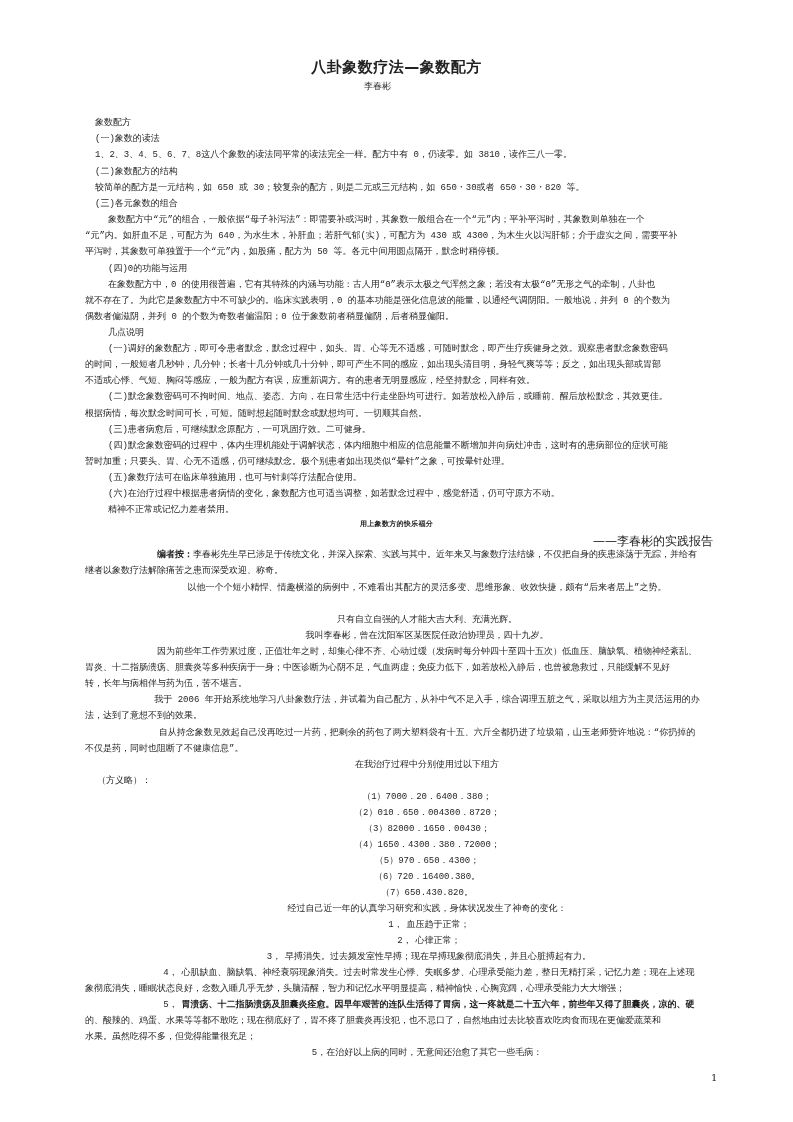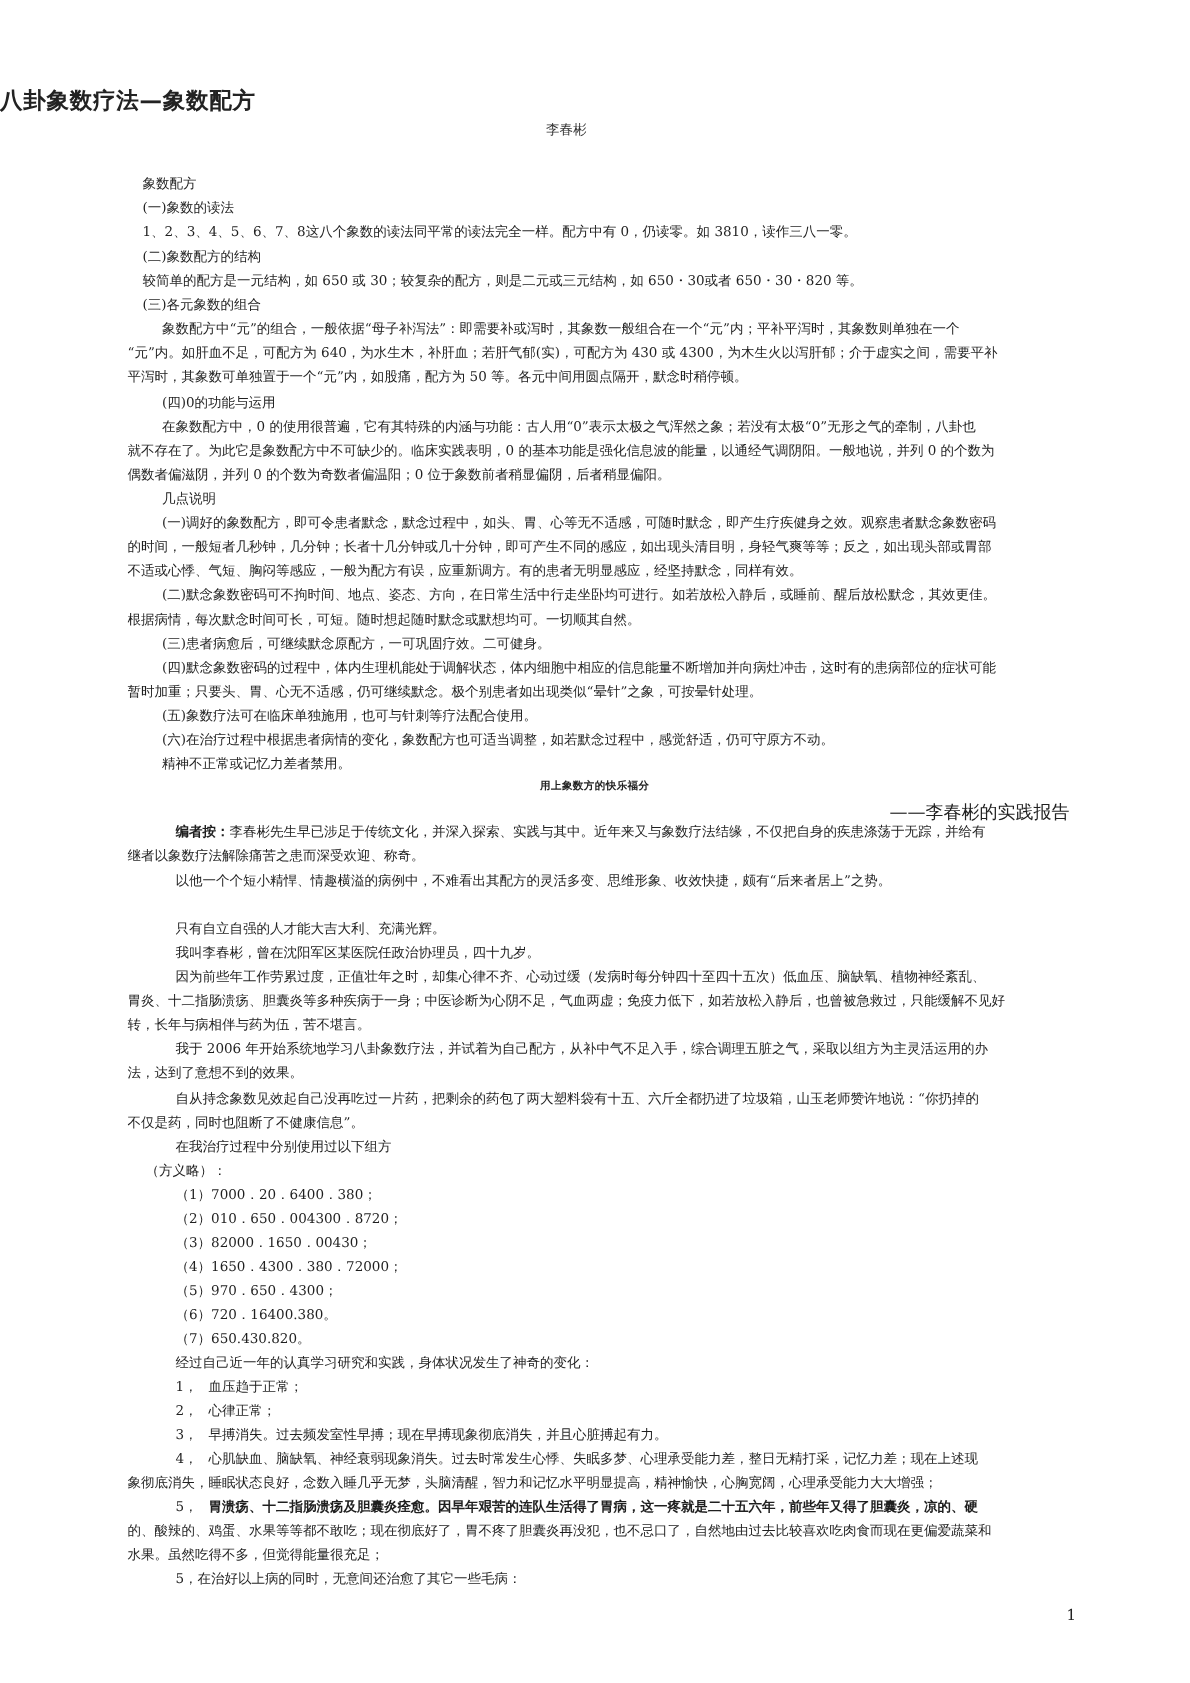--- a/index.html
+++ b/index.html
@@ -1,27 +1,27 @@
 <!DOCTYPE html>
 <html><head>
 <meta charset="utf-8">
 <style>
   html, body { margin: 0; padding: 0; background: #ffffff; }
   body { width: 793px; height: 1122px; position: relative; overflow: hidden;
          font-family: "DejaVu Serif", "Liberation Serif", serif; color: #1a1a1a; }
   .page { position: absolute; left: 0; top: 0; width: 793px; height: 1122px; }
-  .title { position: absolute; left: 0; width: 793px; top: 58px; text-align: left;
+  .title { position: absolute; left: 0; width: 793px; top: 58px; text-align: center;
            font-family: "DejaVu Sans", "Liberation Sans", sans-serif; font-weight: bold;
            font-size: 15px; color: #222; letter-spacing: 0.5px; }
   .author { position: absolute; left: 0; width: 755px; top: 80px; text-align: center;
             font-size: 9px; color: #333; }
   .line { position: absolute; left: 95px; width: 620px; font-size: 9px; line-height: 12px;
-          white-space: nowrap; overflow: hidden; color: #1f1f1f; }
+          white-space: nowrap; overflow: hidden; color: #1f1f1f; font-family: Liberation Mono, monospace; }
   .ind2 { left: 97px; }
-  .ind3 { left: 117px; }
+  .ind3 { left: 117px; text-align: center; }
   .ind4 { left: 108px; }
   .flush { left: 85px; }
   .sub-title { position: absolute; left: 0; width: 793px; top: 519px; text-align: center;
                font-family: "DejaVu Sans", "Liberation Sans", sans-serif; font-weight: bold;
                font-size: 7px; color: #222; letter-spacing: 0.3px; }
   .byline { position: absolute; right: 80px; top: 533px; font-size: 12px; color: #222; }
   .bold { font-weight: bold; }
   .pagenum { position: absolute; left: 711px; top: 1072px; font-size: 10px; color: #222; }
   .list-num { display: inline-block; width: 22px; }
 </style>

